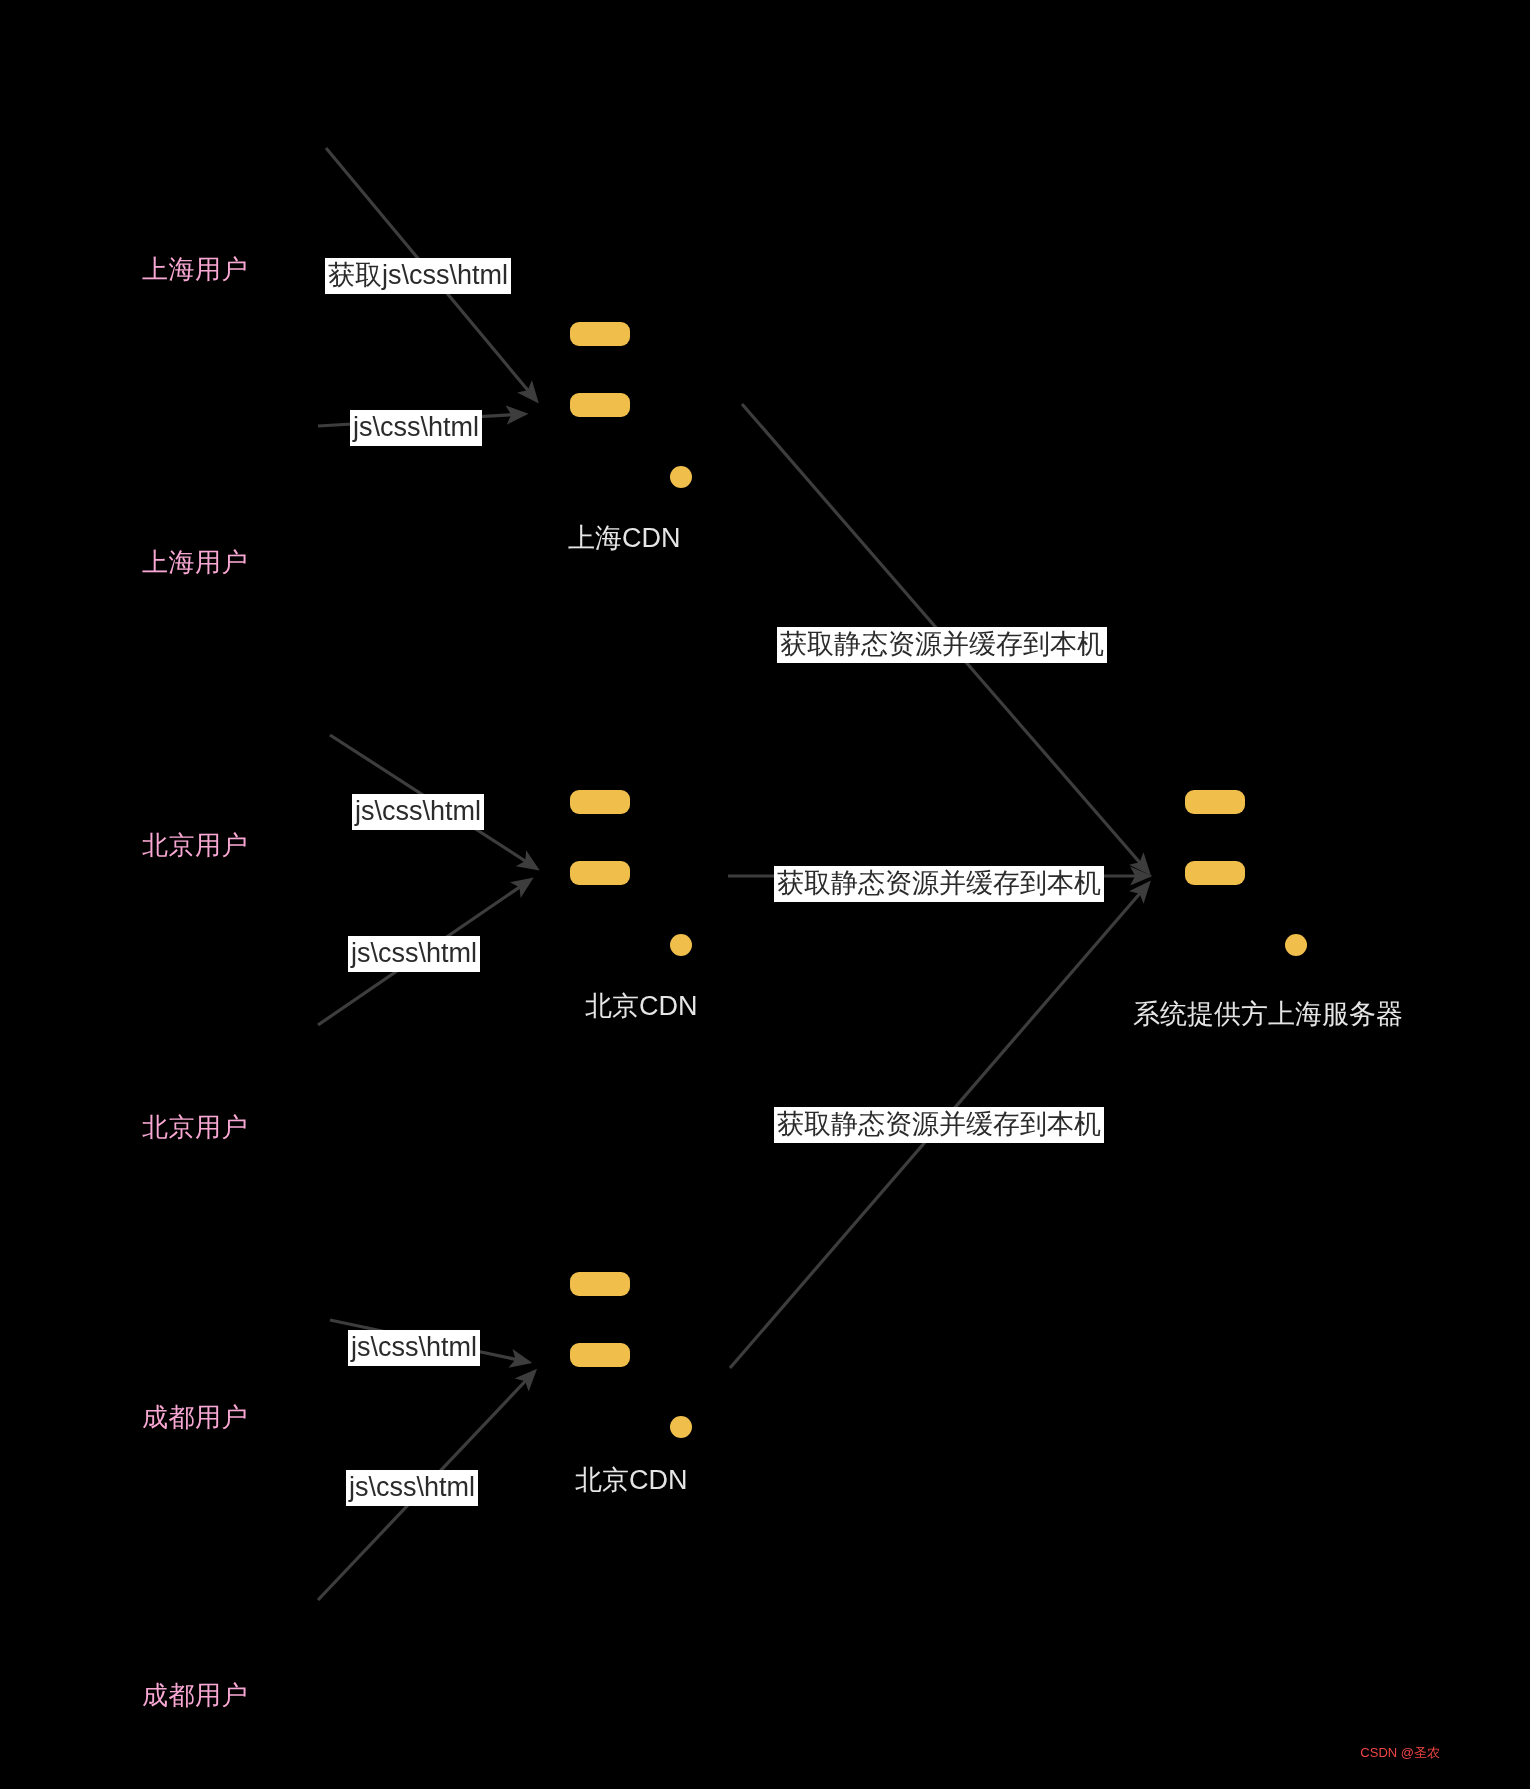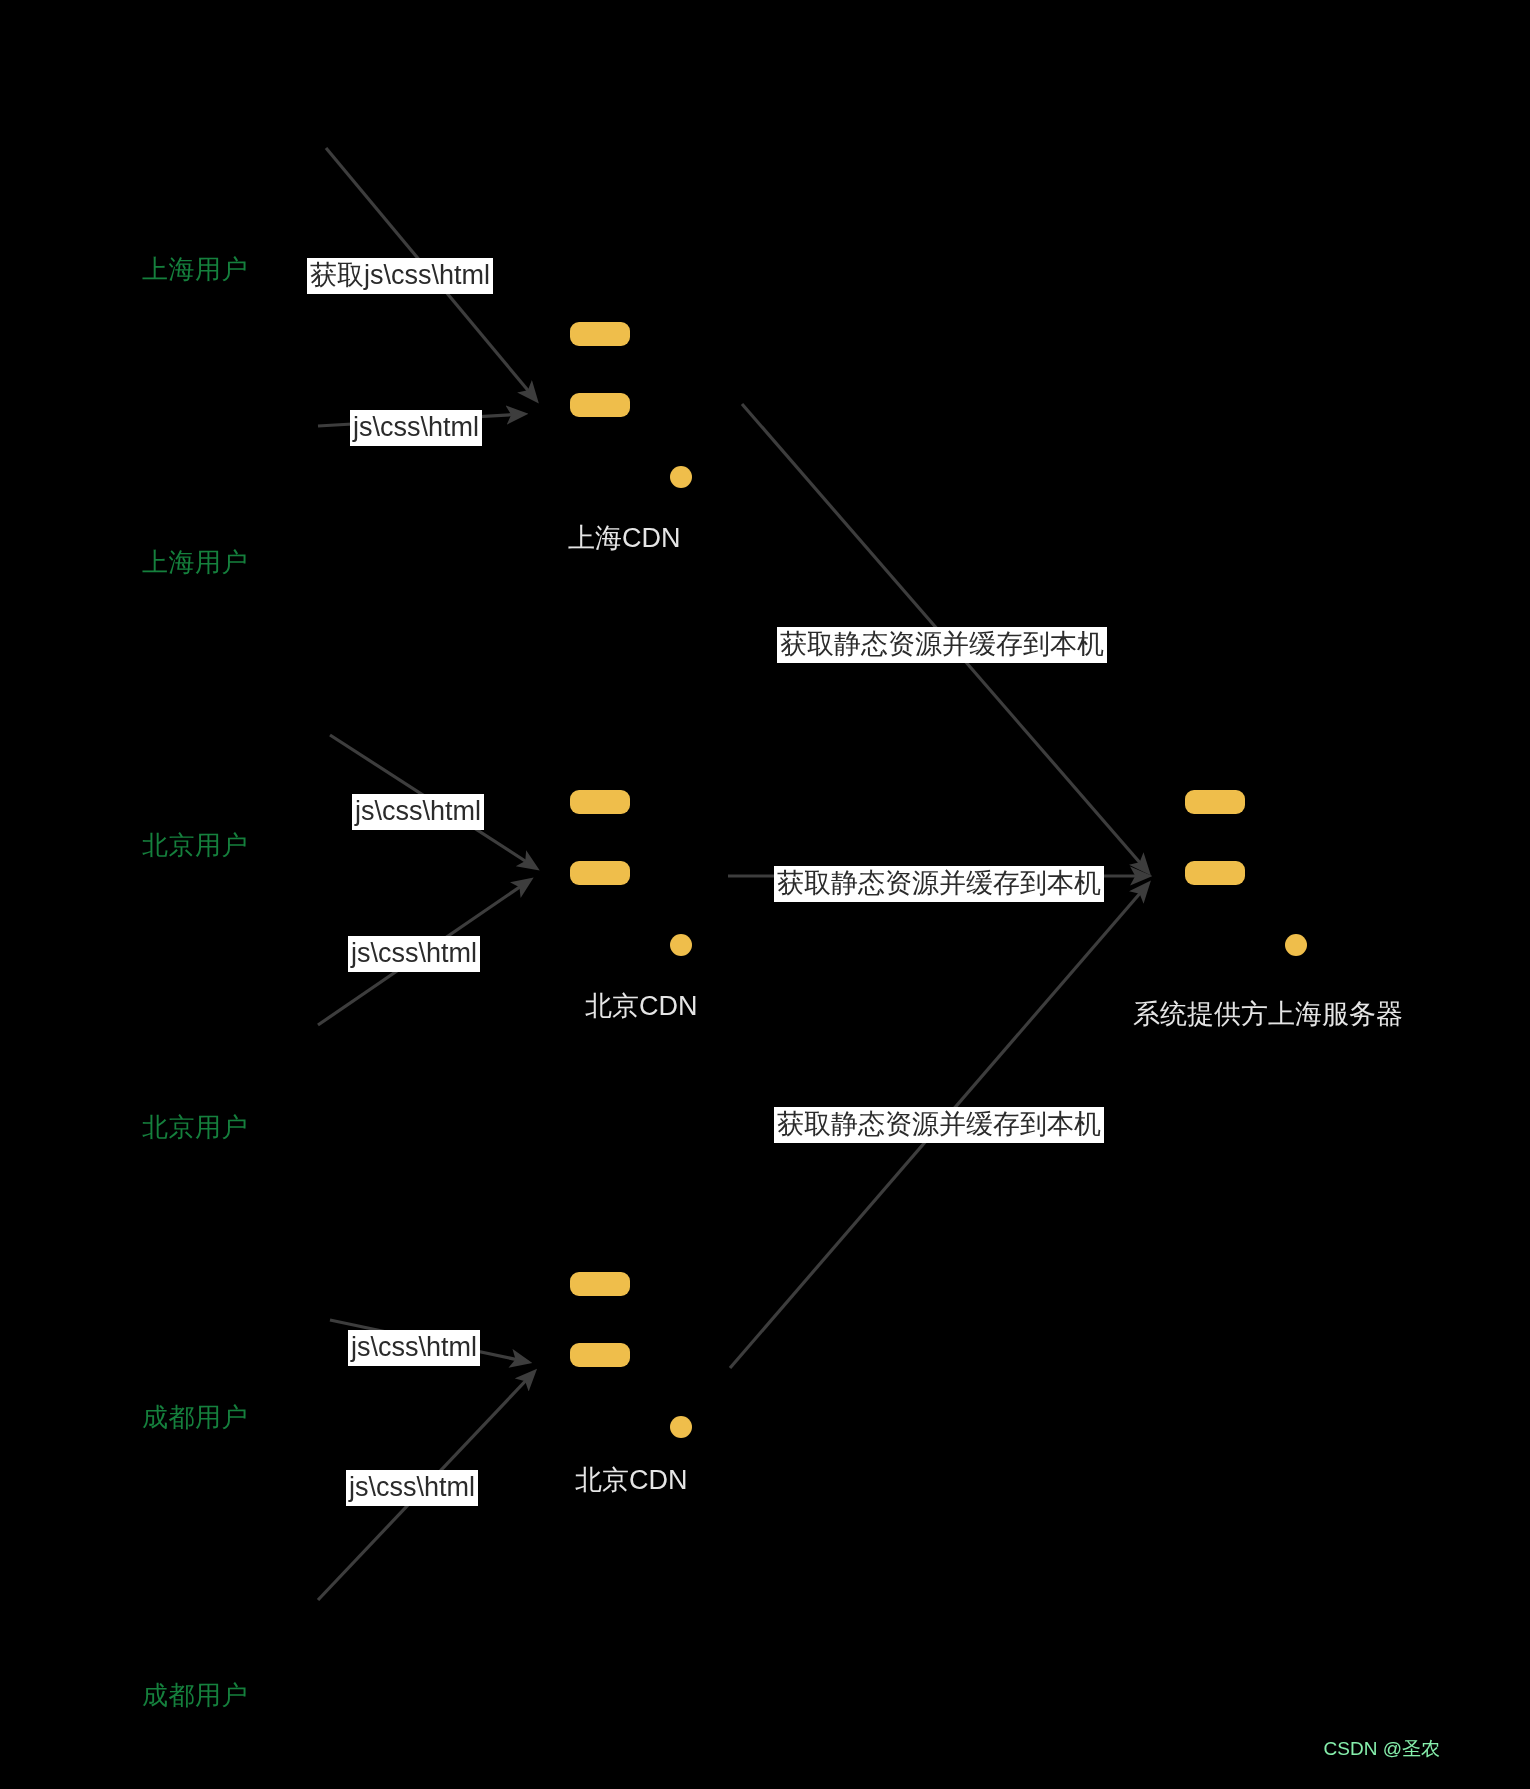--- a/index.html
+++ b/index.html
@@ -10,26 +10,26 @@
 
   
   .node{position:absolute;}
   .node .bar{position:absolute;background:#EFBE4B;border-radius:9px;}
   .node .bar.b1{left:0;top:0;width:60px;height:24px;}
   .node .bar.b2{left:0;top:71px;width:60px;height:24px;}
   .node .dot{position:absolute;left:100px;top:144px;width:22px;height:22px;
              border-radius:50%;background:#EFBE4B;}
 
   
-  .user-label{position:absolute;color:#15803d;font-size:26px;white-space:nowrap;
+  .user-label{position:absolute;color:#f9a8d4;font-size:26px;white-space:nowrap;
               letter-spacing:.5px;}
   .node-label{position:absolute;color:#e5e5e5;font-size:27px;white-space:nowrap;}
   .edge-label{position:absolute;background:#ffffff;color:#2b2b2b;font-size:27px;
               white-space:nowrap;padding:1px 3px;line-height:1.25;}
-  .watermark{position:absolute;color:#86efac;font-size:19px;white-space:nowrap;}
+  .watermark{position:absolute;color:#ef4444;font-size:13px;white-space:nowrap;}
 </style>
 </head>
 <body>
 
 <div class="stage">
 
   <svg class="edges" viewBox="0 0 1530 1789" xmlns="http://www.w3.org/2000/svg">
     <defs>
       <marker id="arrow" markerWidth="7" markerHeight="7" refX="5.6" refY="3" orient="auto" markerUnits="strokeWidth">
         <path d="M0,0 L7,3 L0,6 L1.6,3 z" fill="#3d3d3d"></path>
@@ -79,21 +79,21 @@
   </div>
   <div class="node-label" style="left:575px;top:1462px">北京CDN</div>
 
   <div class="node" style="left:1185px;top:790px">
     <div class="bar b1"></div>
     <div class="bar b2"></div>
     <div class="dot"></div>
   </div>
   <div class="node-label" style="left:1133px;top:996px">系统提供方上海服务器</div>
 
-  <div class="edge-label" style="left:307px;top:258px">获取js\css\html</div>
+  <div class="edge-label" style="left:325px;top:258px">获取js\css\html</div>
   <div class="edge-label" style="left:350px;top:410px">js\css\html</div>
 
   <div class="edge-label" style="left:352px;top:794px">js\css\html</div>
   <div class="edge-label" style="left:348px;top:936px">js\css\html</div>
 
   <div class="edge-label" style="left:348px;top:1330px">js\css\html</div>
   <div class="edge-label" style="left:346px;top:1470px">js\css\html</div>
 
   <div class="edge-label" style="left:777px;top:627px">获取静态资源并缓存到本机</div>
   <div class="edge-label" style="left:774px;top:866px">获取静态资源并缓存到本机</div>

